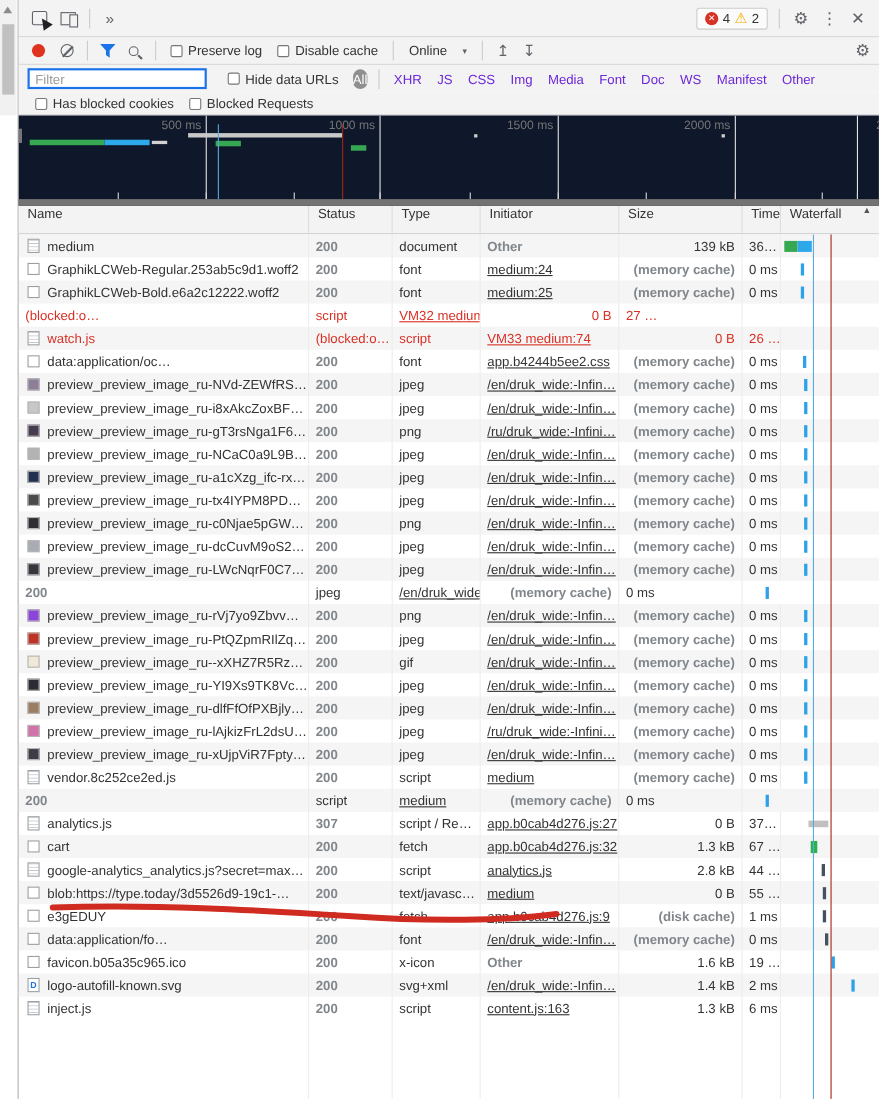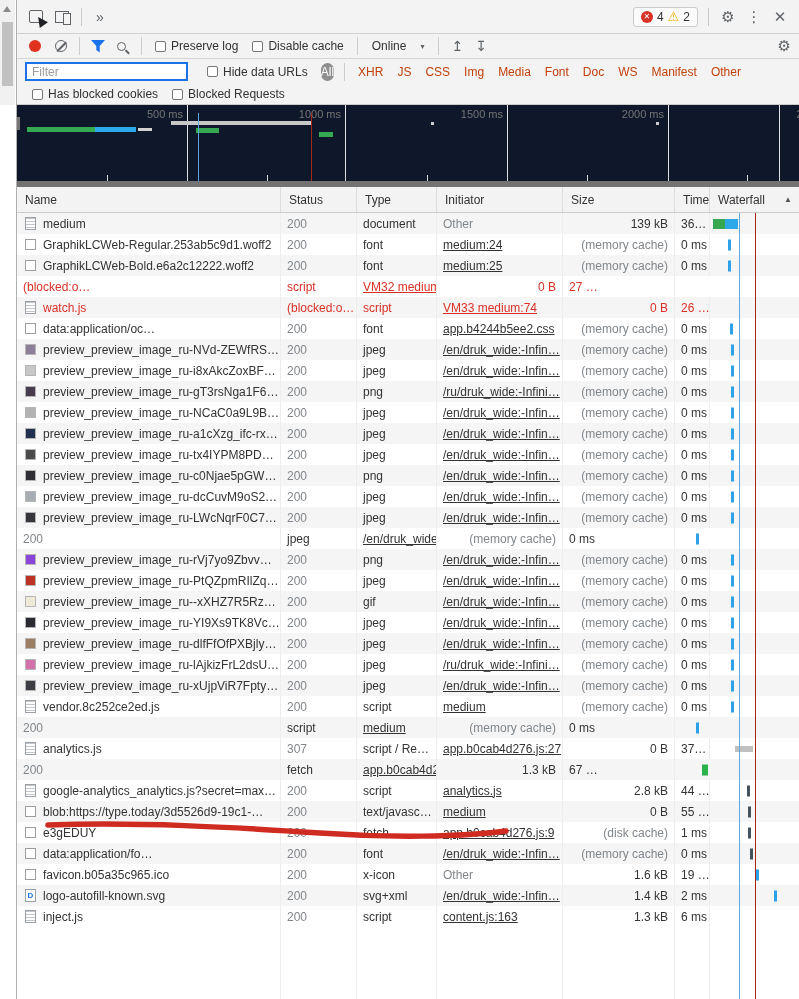--- a/index.html
+++ b/index.html
@@ -48,48 +48,48 @@
   .throttle{display:flex;align-items:center;margin:0 8px;cursor:pointer;}
   .caret{font-size:8px;color:#5f6368;margin-left:14px;}
   .arr{font-size:14px;color:#5f6368;margin:0 6px;cursor:pointer;}
   .nt-gear{margin-left:auto;}
 
   
   .filter-bar{height:25px;background:#f3f3f3;display:flex;align-items:center;padding:0 8px;flex:none;}
   .filter-input{width:163px;height:19px;border:2px solid #1a73e8;background:#fff;font-family:inherit;font-size:12px;color:#333;padding:0 5px;outline:none;margin-right:12px;}
   .filter-input::placeholder{color:#9a9a9a;}
   .pill-all{background:#8f8f8f;color:#fff;border-radius:9px;padding:2px 0;margin:0 4px 0 6px;cursor:pointer;}
-  .type-item{padding:0 7px;color:#c2410c;cursor:pointer;white-space:nowrap;}
+  .type-item{padding:0 7px;color:#6d28d9;cursor:pointer;white-space:nowrap;}
 
   
   .blocked-bar{height:21px;background:#f3f3f3;border-bottom:1px solid #ccc;display:flex;align-items:center;padding:0 8px;flex:none;}
 
   
   .overview{position:relative;height:82px;background:#0f172a;border-bottom:6px solid #737373;flex:none;overflow:hidden;cursor:pointer;}
   .ov-grid{position:absolute;top:0;bottom:0;width:1px;background:#e3e3e3;}
   .ov-label{position:absolute;top:3px;width:54px;text-align:right;color:#757575;font-size:11px;}
   .ov-bar{position:absolute;}
   .ov-line{position:absolute;top:8px;bottom:0;width:1px;}
   .ov-handle{position:absolute;left:0;top:12px;width:3px;height:13px;background:#757575;}
   .ov-tick{position:absolute;bottom:0;height:6px;width:1px;background:#d8d8d8;}
 
   
   .grid-head{display:grid;grid-template-columns:264px 76px 80px 126px 112px 35px 90px;height:26px;background:#f3f3f3;border-bottom:1px solid #ccc;flex:none;}
-  .h-cell{display:flex;align-items:center;padding:0 8px;border-right:1px solid #ddd;color:#333;cursor:pointer;overflow:hidden;white-space:nowrap;}
+  .h-cell{display:flex;padding:0 8px;border-right:1px solid #ddd;color:#333;cursor:pointer;overflow:hidden;white-space:nowrap;}
   .h-cell:last-child{border-right:none;justify-content:space-between;}
   .sort-tri{font-size:8px;color:#555;}
 
   .rows-wrap{position:relative;flex:1;overflow:hidden;}
   .row{display:grid;grid-template-columns:264px 76px 80px 126px 112px 35px 90px;height:21px;cursor:pointer;}
   .row:nth-child(odd){background:#f5f5f5;}
   .cell{display:flex;align-items:center;padding:0 6px;border-right:1px solid #ededed;overflow:hidden;white-space:nowrap;}
   .cell.name{padding-left:8px;gap:7px;}
   .cell.size{justify-content:flex-end;}
   .cell.wf{border-right:none;position:relative;padding:0;}
-  .muted{color:#80868b;}
+  .muted{color:#80868b;font-weight:bold;}
   .lnk{text-decoration:underline;color:#333;}
   .row.red, .row.red .cell, .row.red .lnk{color:#d93025;}
   .ic-doc{width:11px;height:13px;border:1px solid #9aa0a6;background:#fff;flex:none;
           background-image:linear-gradient(#c3c7cb 1px,transparent 1px);background-size:100% 3px;background-position:0 3px;}
   .ic-box{width:11px;height:11px;border:1px solid #9e9e9e;background:#fff;flex:none;}
   .ic-img{width:11px;height:11px;border:1px solid #b5b5b5;flex:none;}
   .ic-svg{width:11px;height:13px;border:1px solid #9aa0a6;background:#fff;flex:none;color:#1a73e8;font-size:8px;line-height:11px;text-align:center;font-weight:bold;}
   .wf-mark{position:absolute;top:50%;transform:translateY(-50%);}
   .wf-line{position:absolute;top:0;bottom:0;width:1px;z-index:2;}
   .filler{display:grid;grid-template-columns:264px 76px 80px 126px 112px 35px 90px;height:72px;}
@@ -654,20 +654,24 @@
             <div class="cell">
               <span class="lnk">app.b0cab4d276.js:27</span>
             </div>
             <div class="cell size">0 B</div>
             <div class="cell">37…</div>
             <div class="cell wf">
               <span class="wf-mark" style="left: 25px; width: 18px; height: 6px; background: rgb(192, 192, 192);"></span>
             </div>
           </div>
           <div class="row">
+            <div class="cell name">
+              <span class="ic-box"></span>
+              <span>cart</span>
+            </div>
             <div class="cell muted">200</div>
             <div class="cell">fetch</div>
             <div class="cell">
               <span class="lnk">app.b0cab4d276.js:32</span>
             </div>
             <div class="cell size">1.3 kB</div>
             <div class="cell">67 …</div>
             <div class="cell wf">
               <span class="wf-mark" style="left: 27px; width: 6px; height: 11px; background: rgb(43, 178, 76);"></span>
             </div>

